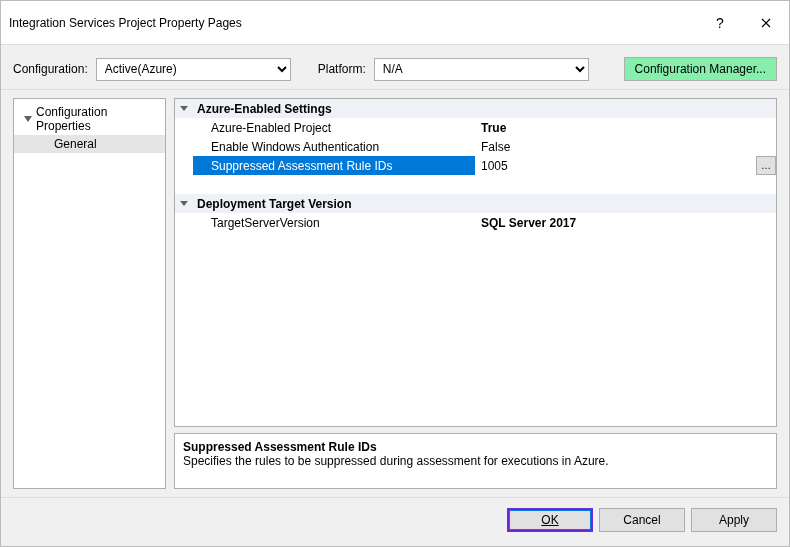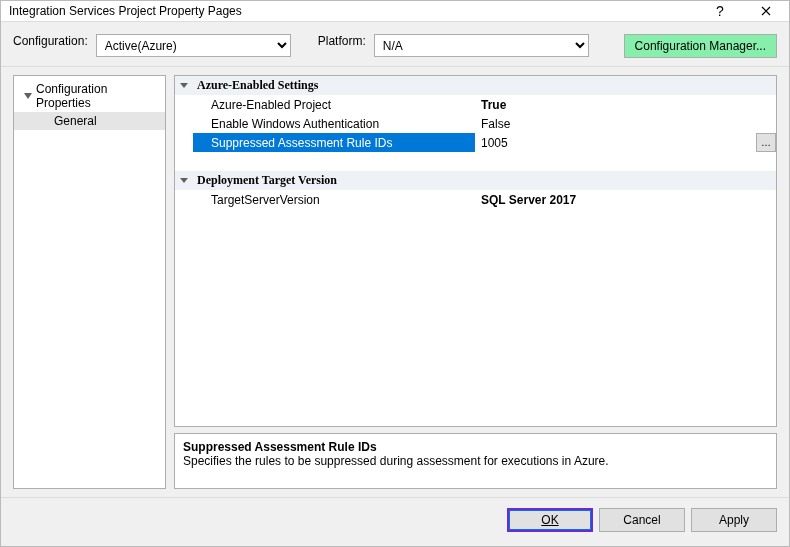--- a/index.html
+++ b/index.html
@@ -1,37 +1,37 @@
 <!DOCTYPE html>
 <html><head>
 <meta charset="utf-8">
 <style>
   * { box-sizing: border-box; }
   html, body { margin: 0; padding: 0; font-family: "Segoe UI", Tahoma, sans-serif; font-size: 12px; color: #000; background: #fff; }
   .window { width: 790px; height: 547px; border: 1px solid #bbb; background: #fff; display: flex; flex-direction: column; }
-  .titlebar { height: 21px; background: #fff; display: flex; align-items: center; padding: 0 0 0 8px; border-bottom: 1px solid #ddd; }
+  .titlebar { height: 44px; background: #fff; display: flex; align-items: center; padding: 0 0 0 8px; border-bottom: 1px solid #ddd; }
   .titlebar .title { flex: 1; font-size: 12px; }
   .titlebar .btn { width: 46px; height: 30px; display: flex; align-items: center; justify-content: center; color: #000; }
   .titlebar .help { font-size: 14px; }
-  .config-row { padding: 12px 12px 8px; background: #f0f0f0; display: flex; gap: 8px; border-bottom: 1px solid #ddd; }
+  .config-row { padding: 12px 12px 8px; background: #f0f0f0; display: flex; align-items: center; gap: 8px; border-bottom: 1px solid #ddd; }
   .config-row label { font-size: 12px; }
   select.combo { height: 23px; background: #fff; border: 1px solid #adadad; font-size: 12px; padding: 0 4px; }
   .combo.cfg { width: 195px; }
   .combo.plat { width: 215px; }
   .cfg-mgr { height: 24px; padding: 0 10px; border: 1px solid #adadad; background: #86efac; font-size: 12px; }
   .body { flex: 1; display: flex; padding: 8px 12px; gap: 8px; background: #f0f0f0; overflow: hidden; }
   .tree { width: 153px; background: #fff; border: 1px solid #adadad; padding: 4px 0; }
   .tree-item { padding: 2px 0 2px 10px; font-size: 12px; display: flex; align-items: center; gap: 4px; }
   .tree-item.child { padding-left: 40px; background: #e5e5e5; }
   .tri { display: inline-block; width: 0; height: 0; border-style: solid; }
   .tri.down { border-width: 6px 4px 0 4px; border-color: #606060 transparent transparent transparent; }
   .right-col { flex: 1; display: flex; flex-direction: column; gap: 6px; }
   .grid { flex: 1; background: #fff; border: 1px solid #adadad; overflow: hidden; }
   .row { display: flex; align-items: stretch; height: 19px; font-size: 12px; }
-  .row.cat { background: #eef2f7; font-weight: bold; font-family: Liberation Serif, serif; }
+  .row.cat { background: #eef2f7; font-weight: bold; }
   .row .exp { width: 18px; display: flex; align-items: center; justify-content: center; }
   .row .name { flex: 0 0 282px; padding-left: 4px; display: flex; align-items: center; }
   .row .name.indent { padding-left: 18px; }
   .row .val { flex: 1; padding-left: 6px; display: flex; align-items: center; position: relative; }
   .row .val.bold { font-weight: bold; }
   .row.selected .name { background: #0078d7; color: #fff; }
   .row.selected .exp { background: #fff; }
   .ellips { position: absolute; right: 0; top: 0; bottom: 0; width: 20px; border: 1px solid #adadad; background: #e1e1e1; display: flex; align-items: center; justify-content: center; font-size: 10px; line-height: 1; }
   .chev { width: 0; height: 0; display: inline-block; }
   .chev.open { border-top: 5px solid #606060; border-left: 4px solid transparent; border-right: 4px solid transparent; }

